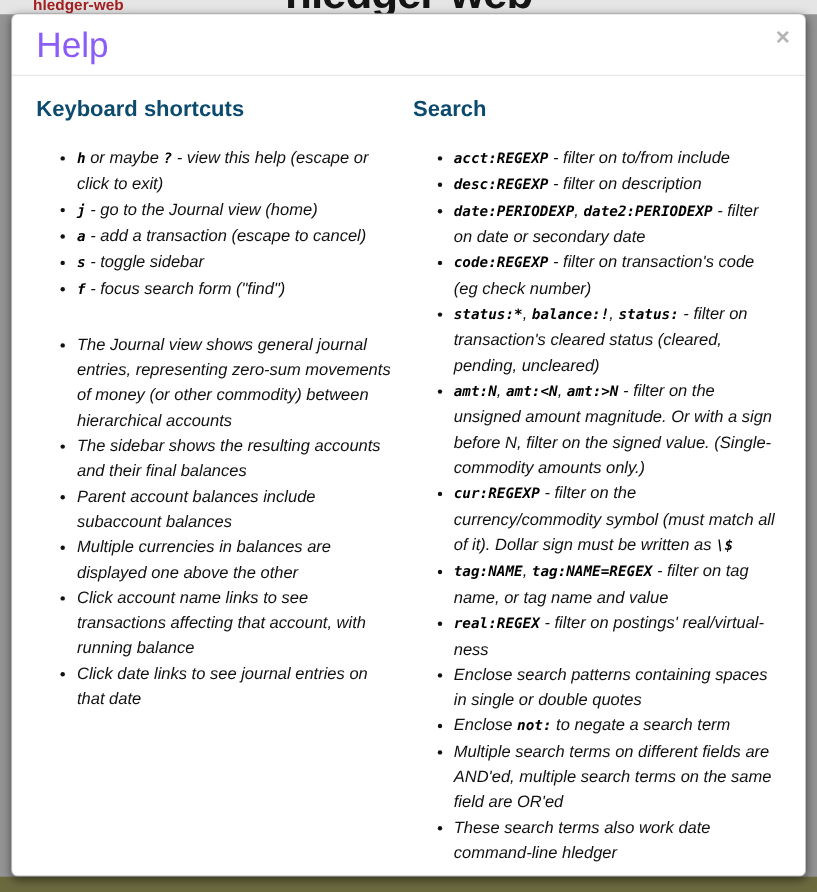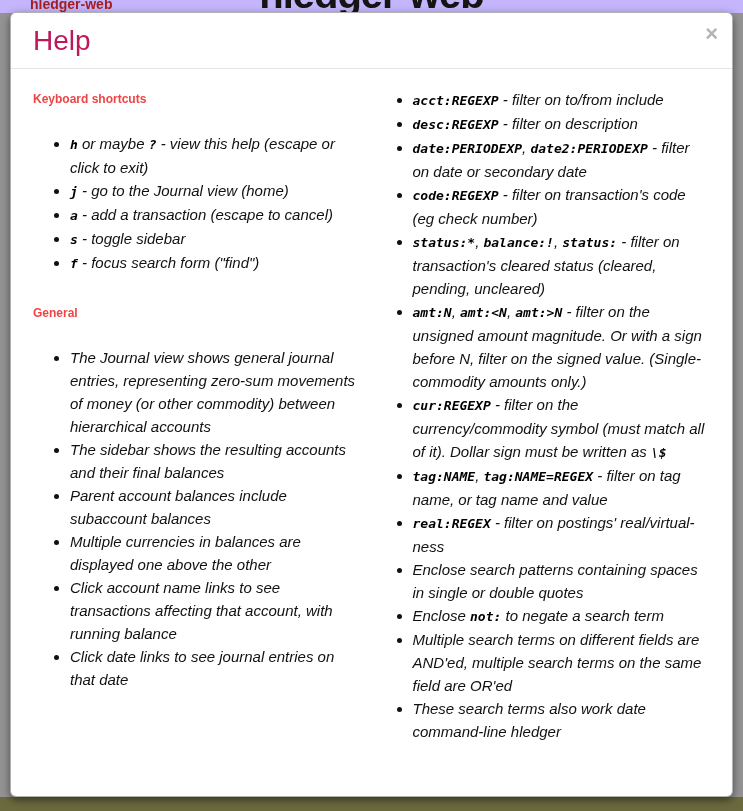--- a/index.html
+++ b/index.html
@@ -8,21 +8,21 @@
     font-family: "Liberation Sans", "DejaVu Sans", sans-serif;
     background: #fff;
     position: relative;
     overflow: hidden;
     color: #111;
   }
 
   
   .page-top {
     position: absolute; top: 0; left: 0; right: 0; height: 13px;
-    background: #c4b5fd; z-index: 3; overflow: hidden;
+    background: #e5e5e5; z-index: 3; overflow: hidden;
   }
   .brand-link {
     position: absolute; left: 30px; top: -4px;
     font-size: 14px; font-weight: bold; text-decoration: none;
   }
   .page-heading {
     position: absolute; left: 0; right: 0; top: -28px;
     text-align: center; font-size: 40px; font-weight: bold; color: #151515;
     letter-spacing: -1px;
   }
@@ -45,42 +45,42 @@
     box-shadow: 0 3px 9px rgba(0,0,0,0.5);
     display: flex; flex-direction: column;
     overflow: hidden;
   }
   .modal-header {
     position: relative;
     padding: 14px 16px 13px 22px;
     border-bottom: 1px solid #e5e5e5;
     flex: 0 0 auto;
   }
-  .modal-title { font-size: 28px; font-weight: 400; color: #be185d; line-height: 28px; }
+  .modal-title { font-size: 32px; font-weight: 400; color: #8b5cf6; line-height: 28px; }
   .close {
     position: absolute; right: 14px; top: 10px;
     background: none; border: none;
     font-size: 22px; font-weight: bold; color: #b4b4b4;
     cursor: pointer; line-height: 1;
     font-family: "Liberation Sans", sans-serif;
   }
 
   .modal-body {
     flex: 1 1 auto;
     padding: 19px 18px 10px 22px;
     display: flex;
     overflow: hidden;
     font-size: 15px; line-height: 23px;
   }
   .col { width: 50%; }
   .col-left  { padding-right: 14px; }
   .col-right { padding-left: 2px; padding-right: 4px; }
 
   .section-heading {
-    font-size: 12px; font-weight: bold; color: #ef4444;
+    font-size: 20px; font-weight: bold; color: #0c4a6e;
     margin: 0 0 21px 0;
   }
   .help-list {
     list-style: disc;
     margin: 0 0 27px 0;
     padding-left: 37px;
   }
   .help-list li { margin: 0; font-style: italic; }
   .help-list code {
     font-family: "DejaVu Sans Mono", "Liberation Mono", monospace;
@@ -109,31 +109,31 @@
   <div class="modal-body">
     <div class="col col-left">
         <h4 class="section-heading">Keyboard shortcuts</h4>
         <ul class="help-list">
           <li><code>h</code><span> or maybe </span><code>?</code><span> - view this help (escape or click to exit)</span></li>
           <li><code>j</code><span> - go to the Journal view (home)</span></li>
           <li><code>a</code><span> - add a transaction (escape to cancel)</span></li>
           <li><code>s</code><span> - toggle sidebar</span></li>
           <li><code>f</code><span> - focus search form ("find")</span></li>
         </ul>
-        <h4 class="section-heading">General</h4>
         <ul class="help-list">
           <li><span>The Journal view shows general journal entries, representing zero-sum movements of money (or other commodity) between hierarchical accounts</span></li>
           <li><span>The sidebar shows the resulting accounts and their final balances</span></li>
           <li><span>Parent account balances include subaccount balances</span></li>
           <li><span>Multiple currencies in balances are displayed one above the other</span></li>
           <li><span>Click account name links to see transactions affecting that account, with running balance</span></li>
           <li><span>Click date links to see journal entries on that date</span></li>
         </ul>
       </div>
     <div class="col col-right">
+        <h4 class="section-heading">Search</h4>
         <ul class="help-list">
           <li><code>acct:REGEXP</code><span> - filter on to/from include</span></li>
           <li><code>desc:REGEXP</code><span> - filter on description</span></li>
           <li><code>date:PERIODEXP</code><span>, </span><code>date2:PERIODEXP</code><span> - filter on date or secondary date</span></li>
           <li><code>code:REGEXP</code><span> - filter on transaction's code (eg check number)</span></li>
           <li><code>status:*</code><span>, </span><code>balance:!</code><span>, </span><code>status:</code><span> - filter on transaction's cleared status (cleared, pending, uncleared)</span></li>
           <li><code>amt:N</code><span>, </span><code>amt:&lt;N</code><span>, </span><code>amt:&gt;N</code><span> - filter on the unsigned amount magnitude. Or with a sign before N, filter on the signed value. (Single-commodity amounts only.)</span></li>
           <li><code>cur:REGEXP</code><span> - filter on the currency/commodity symbol (must match all of it). Dollar sign must be written as </span><code>\$</code></li>
           <li><code>tag:NAME</code><span>, </span><code>tag:NAME=REGEX</code><span> - filter on tag name, or tag name and value</span></li>
           <li><code>real:REGEX</code><span> - filter on postings' real/virtual-ness</span></li>

